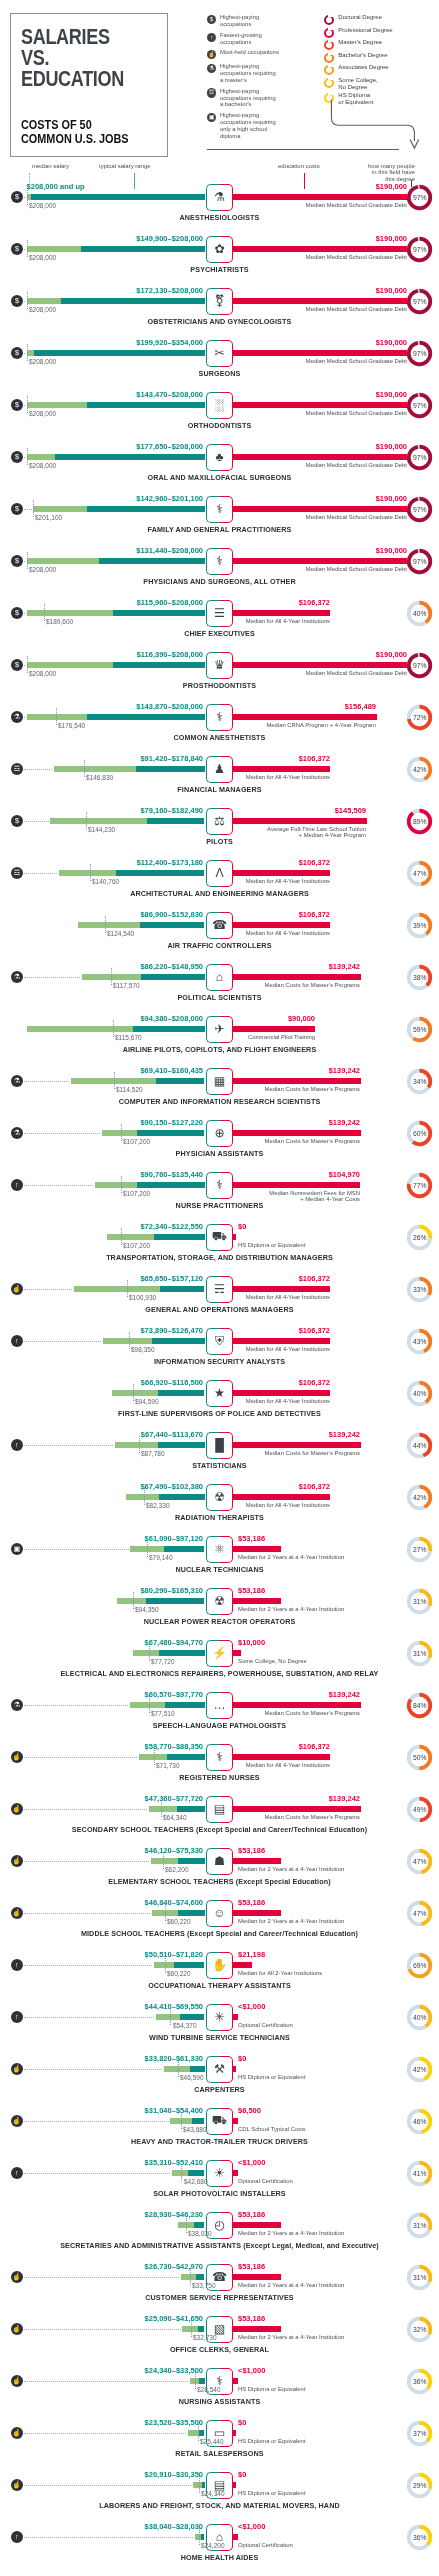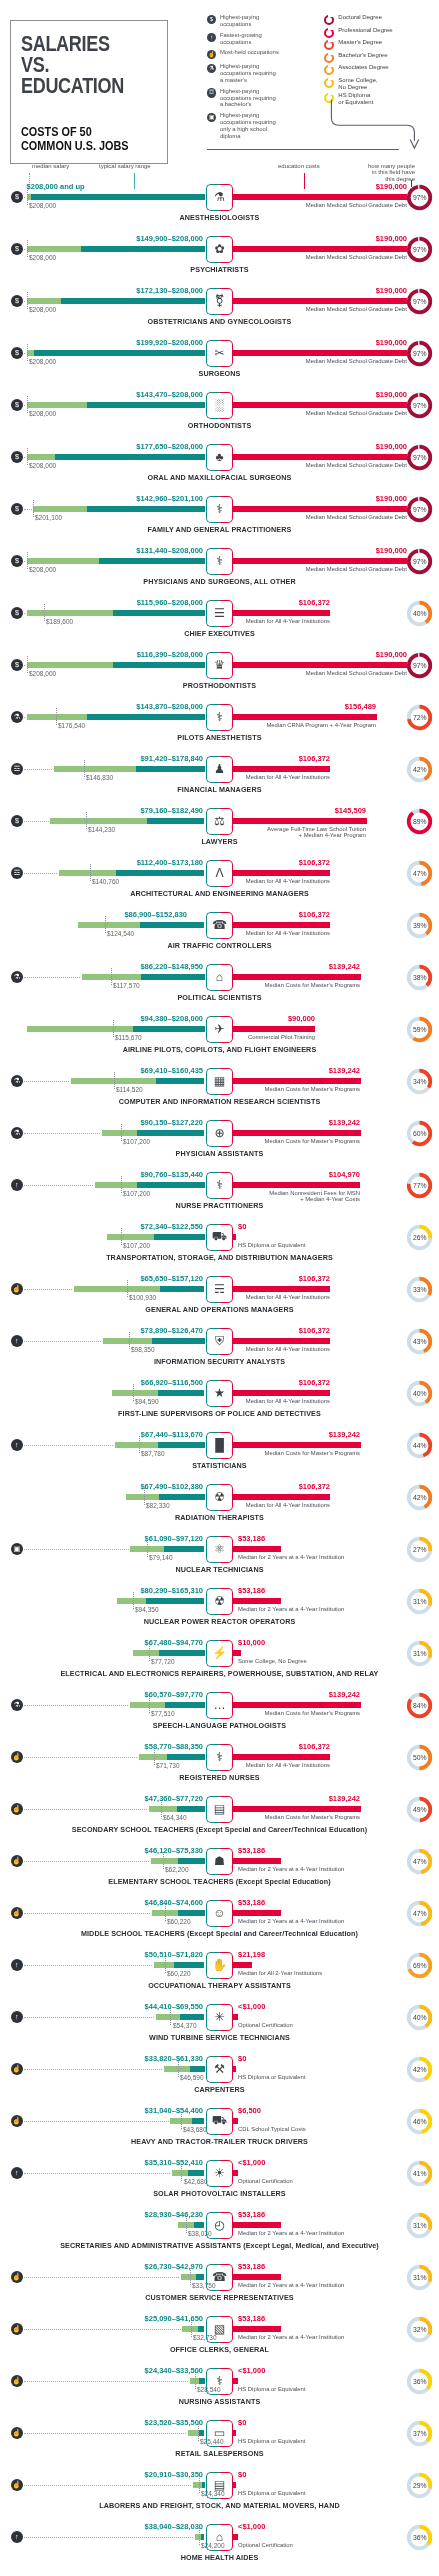--- a/index.html
+++ b/index.html
@@ -13,21 +13,21 @@
   }
 
   
   .header {
     position: relative;
     height: 178px;
     padding: 10px 7.2px 0 7.2px;
   }
   .title-box {
     position: absolute;
-    left: 10px; top: 20px;
+    left: 10px; top: 13px;
     width: 158px; height: 144px;
     border: 0.7px solid #8b8f94;
     display: flex;
     flex-direction: column;
     justify-content: space-between;
     padding: 11.5px 10px 10px 10px;
   }
   .title-main {
     font-family: "Liberation Sans Narrow","Liberation Sans", sans-serif;
     font-weight: 900;
@@ -385,21 +385,21 @@
       <div class="leader" style="left: 24.4px; width: 0.7px;"></div>
       <div class="bar-teal" style="left: 26.6px; width: 178px;"></div>
       <div class="bar-light" style="left: 26.6px; width: 7.6px;"></div>
       <div class="median-tick" style="left: 26.6px;"></div>
       <div class="bar-red" style="left: 232px; width: 176px;"></div>
       <div class="badge">
         <div class="badge-l"></div>
         <div class="badge-r"></div>
         <div class="badge-art" style="font-size: 12.2px;">✂</div>
       </div>
-      <div class="lbl-range" style="right: 236px;">$199,920–$208,000</div>
+      <div class="lbl-range" style="right: 236px;">$199,920–$354,000</div>
       <div class="lbl-median" style="left: 29px;">$208,000</div>
       <div class="lbl-edu" style="left: auto; right: 32px;">$190,000</div>
       <div class="lbl-edunote" style="left: auto; right: 32px; text-align: right;">Median Medical School Graduate Debt</div>
       <div class="job-name">SURGEONS</div>
       <div class="donut">
         <svg width="27" height="27" viewBox="0 0 38 38">
           <circle cx="19" cy="19" r="15.2" fill="none" stroke="#cfdde8" stroke-width="5.2"></circle>
           <circle cx="19" cy="19" r="15.2" fill="none" stroke="#a10f36" stroke-width="5.2" stroke-dasharray="92.64 2.87" transform="rotate(-90 19 19)" stroke-linecap="butt"></circle>
         </svg>
         <div class="pct">97%</div>
@@ -564,21 +564,21 @@
       <div class="bar-red" style="left: 232px; width: 145px;"></div>
       <div class="badge">
         <div class="badge-l"></div>
         <div class="badge-r"></div>
         <div class="badge-art" style="font-size: 12.2px;">⚕</div>
       </div>
       <div class="lbl-range" style="right: 236px;">$143,870–$208,000</div>
       <div class="lbl-median" style="left: 58px;">$176,540</div>
       <div class="lbl-edu" style="left: auto; right: 63px;">$156,489</div>
       <div class="lbl-edunote" style="left: auto; right: 63px; text-align: right;">Median CRNA Program + 4-Year Program</div>
-      <div class="job-name">PILOTS ANESTHETISTS</div>
+      <div class="job-name">COMMON ANESTHETISTS</div>
       <div class="donut">
         <svg width="27" height="27" viewBox="0 0 38 38">
           <circle cx="19" cy="19" r="15.2" fill="none" stroke="#cfdde8" stroke-width="5.2"></circle>
           <circle cx="19" cy="19" r="15.2" fill="none" stroke="#ef4123" stroke-width="5.2" stroke-dasharray="68.76 26.74" transform="rotate(-90 19 19)" stroke-linecap="butt"></circle>
         </svg>
         <div class="pct">72%</div>
       </div>
     </div>
     <div class="row">
       <div class="cat-ico">☲</div>
@@ -615,21 +615,21 @@
       <div class="badge">
         <div class="badge-l"></div>
         <div class="badge-r"></div>
         <div class="badge-art" style="font-size: 12.2px;">⚖</div>
       </div>
       <div class="lbl-range" style="right: 236px;">$79,160–$182,490</div>
       <div class="lbl-median" style="left: 88px;">$144,230</div>
       <div class="lbl-edu" style="left: auto; right: 73px;">$145,509</div>
       <div class="lbl-edunote" style="left: auto; right: 73px; text-align: right;">Average Full-Time Law School Tuition
 + Median 4-Year Program</div>
-      <div class="job-name">LAWYERS</div>
+      <div class="job-name">PILOTS</div>
       <div class="donut">
         <svg width="27" height="27" viewBox="0 0 38 38">
           <circle cx="19" cy="19" r="15.2" fill="none" stroke="#cfdde8" stroke-width="5.2"></circle>
           <circle cx="19" cy="19" r="15.2" fill="none" stroke="#e4003a" stroke-width="5.2" stroke-dasharray="85.00 10.51" transform="rotate(-90 19 19)" stroke-linecap="butt"></circle>
         </svg>
         <div class="pct">89%</div>
       </div>
     </div>
     <div class="row">
       <div class="cat-ico">☲</div>
@@ -659,21 +659,21 @@
     <div class="row">
       <div class="bar-teal" style="left: 78px; width: 126px;"></div>
       <div class="bar-light" style="left: 78px; width: 62px;"></div>
       <div class="median-tick" style="left: 105px;"></div>
       <div class="bar-red" style="left: 232px; width: 98px;"></div>
       <div class="badge">
         <div class="badge-l"></div>
         <div class="badge-r"></div>
         <div class="badge-art" style="font-size: 12.2px;">☎</div>
       </div>
-      <div class="lbl-range" style="right: 252px;">$86,900–$152,830</div>
+      <div class="lbl-range" style="right: 236px;">$86,900–$152,830</div>
       <div class="lbl-median" style="left: 107px;">$124,540</div>
       <div class="lbl-edu" style="left: auto; right: 109px;">$106,372</div>
       <div class="lbl-edunote" style="left: auto; right: 109px; text-align: right;">Median for All 4-Year Institutions</div>
       <div class="job-name">AIR TRAFFIC CONTROLLERS</div>
       <div class="donut">
         <svg width="27" height="27" viewBox="0 0 38 38">
           <circle cx="19" cy="19" r="15.2" fill="none" stroke="#cfdde8" stroke-width="5.2"></circle>
           <circle cx="19" cy="19" r="15.2" fill="none" stroke="#f47b20" stroke-width="5.2" stroke-dasharray="37.25 58.26" transform="rotate(-90 19 19)" stroke-linecap="butt"></circle>
         </svg>
         <div class="pct">39%</div>

